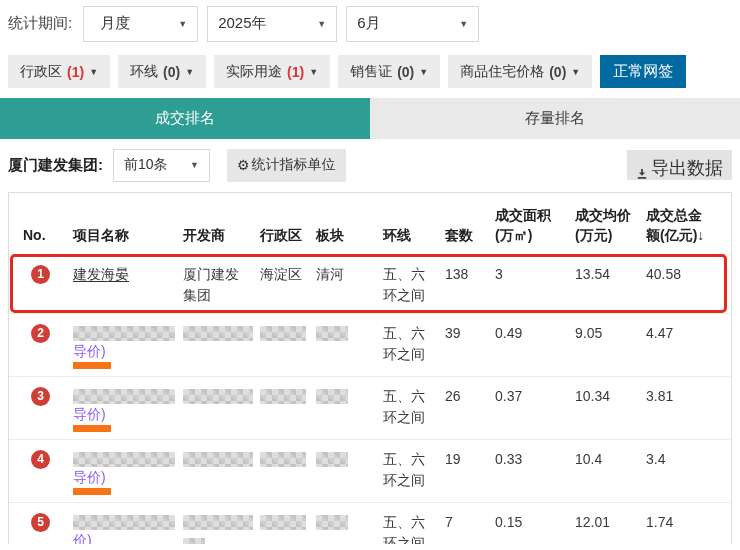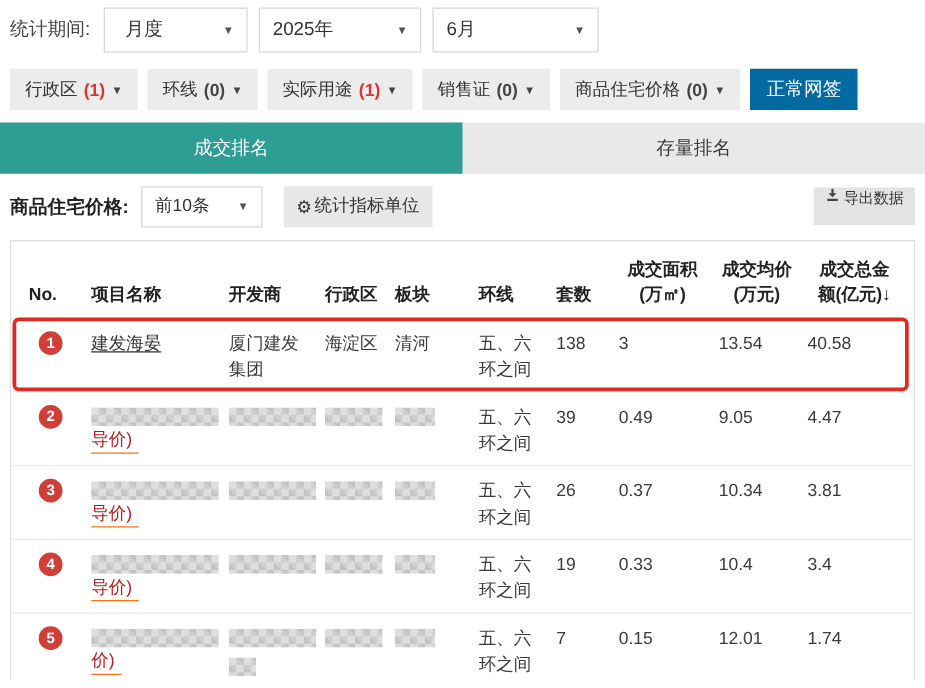--- a/index.html
+++ b/index.html
@@ -57,60 +57,60 @@
   .sel-topn { width: 97px; height: 33px; margin-left: 10px; font-size: 14px; }
   .gear-btn {
     margin-left: 17px; background: #e7e7e7; border: none; height: 33px;
     padding: 0 10px; font-size: 14px; color: #333; display: flex;
     align-items: center; gap: 2px; cursor: pointer; font-family: inherit;
   }
   .gear-glyph { font-size: 14px; color: #333; }
   .spacer { flex: 1; }
   .export-btn {
     background: #e3e3e3; border: none; height: 30px; padding: 0 9px;
-    font-size: 12px; color: #333; display: flex; align-items: flex-start; gap: 3px;
+    font-size: 18px; color: #333; display: flex; align-items: flex-end; gap: 3px;
     cursor: pointer; font-family: inherit;
   }
   .dl-icon { display: inline-flex; }
 
   
   .table {
     margin: 10px 8px 0 8px; border: 1px solid #ddd; border-bottom: none;
     background: #fff; height: 352px; overflow: hidden;
   }
   .thead, .trow {
     display: grid;
     grid-template-columns: 50px 110px 77px 56px 67px 62px 50px 80px 71px 1fr;
     padding-left: 14px;
   }
   .thead {
     align-items: end; padding-top: 12px; padding-bottom: 9px;
     font-weight: bold; font-size: 14px; color: #222; line-height: 20px;
   }
-  .thead .h2l div { line-height: 20px; text-align: center; }
+  .thead .h2l div { line-height: 20px; }
   .sort-arrow { font-weight: bold; font-size: 14px; }
   .trow {
     border-top: 1px solid #ececec; padding-top: 9px; padding-bottom: 7px;
     font-size: 14px; color: #3a3a3a; line-height: 21px; min-height: 58px;
     align-items: start; position: relative;
   }
   .cell { padding-right: 10px; }
   .badge {
     width: 19px; height: 19px; border-radius: 50%; background: #cf3f38;
     color: #fff; font-size: 12px; font-weight: bold;
     display: flex; align-items: center; justify-content: center;
     margin-top: 1px; margin-left: 8px;
   }
   .name-link {
     color: #333; text-decoration: underline; text-underline-offset: 2px;
     cursor: pointer;
   }
   .tail-link {
-    display: inline-block; border-bottom: 1px solid #f97316; padding-right: 5px;
-    color: #b91c1c; cursor: pointer;
+    display: inline-block; border-bottom: 7px solid #f97316; padding-right: 5px;
+    color: #8b5cf6; cursor: pointer;
   }
   .mosaic {
     background-color: #dedede;
     background-image:
       linear-gradient(45deg, #c3c3c3 25%, transparent 25%, transparent 75%, #c3c3c3 75%),
       linear-gradient(45deg, #cecece 25%, transparent 25%, transparent 75%, #cecece 75%);
     background-size: 12px 12px;
     background-position: 0 0, 6px 6px;
     height: 15px; margin-top: 3px; border-radius: 1px;
   }
@@ -174,21 +174,21 @@
     </button>
     <button class="teal-btn">正常网签</button>
   </div>
 
   <div class="tabs">
     <div class="tab active">成交排名</div>
     <div class="tab">存量排名</div>
   </div>
 
   <div class="controls-row">
-    <span class="map-label">商品住宅价格:</span>
+    <span class="map-label">厦门建发集团:</span>
     <div class="select sel-topn">
       <span>前10条</span>
       <span class="caret">▼</span>
     </div>
     <button class="gear-btn">
       <span class="gear-glyph">⚙</span>
       <span>统计指标单位</span>
     </button>
     <div class="spacer"></div>
     <button class="export-btn">

